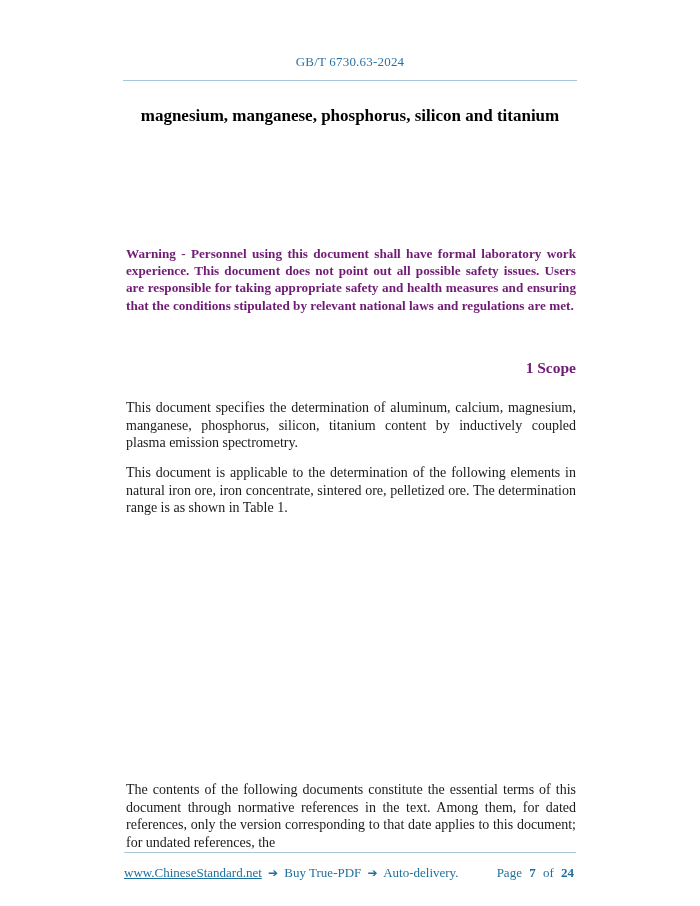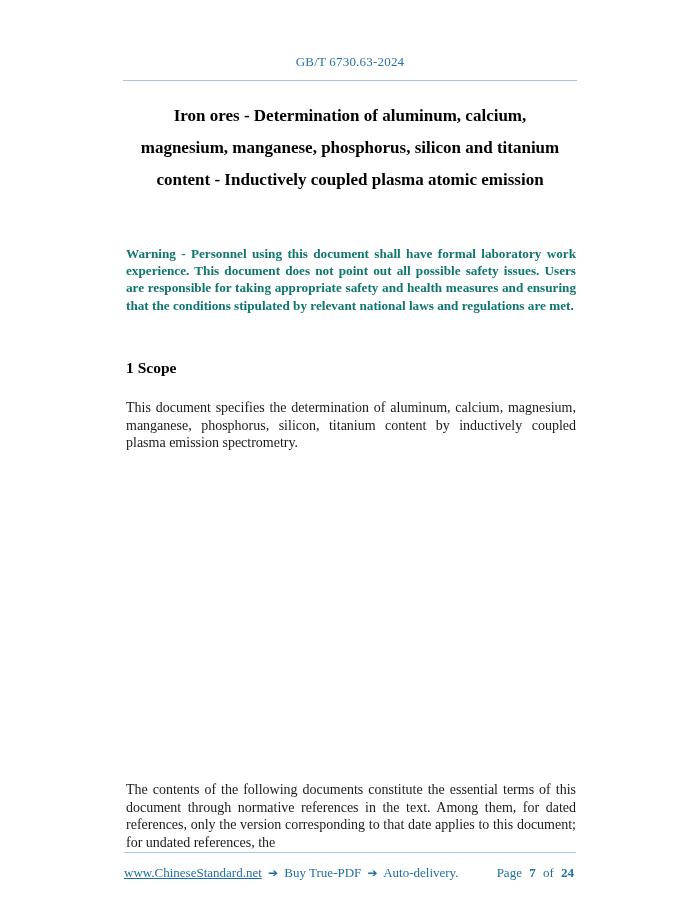--- a/index.html
+++ b/index.html
@@ -38,29 +38,30 @@
     color: #000000;
   }
   
   .warning-para {
     position: absolute;
     top: 227px; left: 126px; width: 450px;
     font-weight: bold;
     font-size: 13.2px;
     line-height: 17.2px;
     text-align: justify;
-    color: #0f766e;
+    color: #701a75;
   }
   
   .section-heading {
     position: absolute;
     left: 126px; width: 450px;
     font-weight: bold;
     font-size: 15.5px;
-    color: #000000;
+    color: #701a75;
+    text-align: right;
   }
   .heading-scope { top: 341px; }
   .heading-normative { top: 722px; }
   
   .body-para {
     position: absolute;
     left: 126px; width: 450px;
     font-size: 14px;
     line-height: 17.6px;
     text-align: justify;
@@ -96,29 +97,28 @@
 </style>
 </head>
 <body>
 
 <div class="page">
 
   <div class="header-doc-number">GB/T 6730.63-2024</div>
   <div class="header-rule"></div>
 
   <div class="doc-title">
-    <div>Iron ores - Determination of aluminum, calcium,</div>
     <div>magnesium, manganese, phosphorus, silicon and titanium</div>
-    <div>content - Inductively coupled plasma atomic emission</div>
   </div>
 
   <div class="warning-para">Warning - Personnel using this document shall have formal laboratory work experience. This document does not point out all possible safety issues. Users are responsible for taking appropriate safety and health measures and ensuring that the conditions stipulated by relevant national laws and regulations are met.</div>
 
   <div class="section-heading heading-scope">1 Scope</div>
   <div class="body-para para-scope-1">This document specifies the determination of aluminum, calcium, magnesium, manganese, phosphorus, silicon, titanium content by inductively coupled plasma emission spectrometry.</div>
+  <div class="body-para para-scope-2">This document is applicable to the determination of the following elements in natural iron ore, iron concentrate, sintered ore, pelletized ore. The determination range is as shown in Table 1.</div>
 
   <div class="body-para para-normative-1">The contents of the following documents constitute the essential terms of this document through normative references in the text. Among them, for dated references, only the version corresponding to that date applies to this document; for undated references, the</div>
 
   <div class="footer-rule"></div>
   <div class="footer-bar">
     <div class="footer-left">
       <span class="footer-link">www.ChineseStandard.net</span>
       <span class="footer-arrow">➔</span>
       <span>Buy True-PDF</span>
       <span class="footer-arrow">➔</span>

